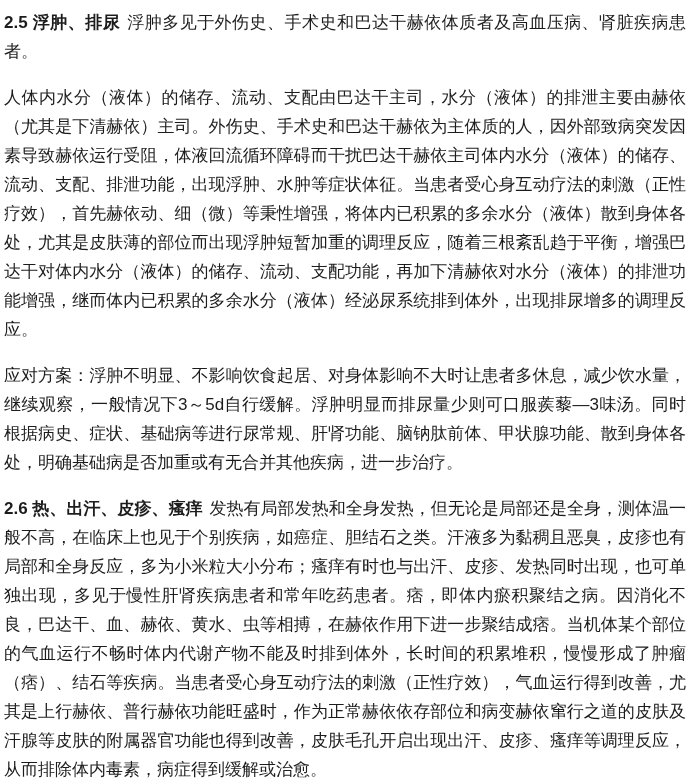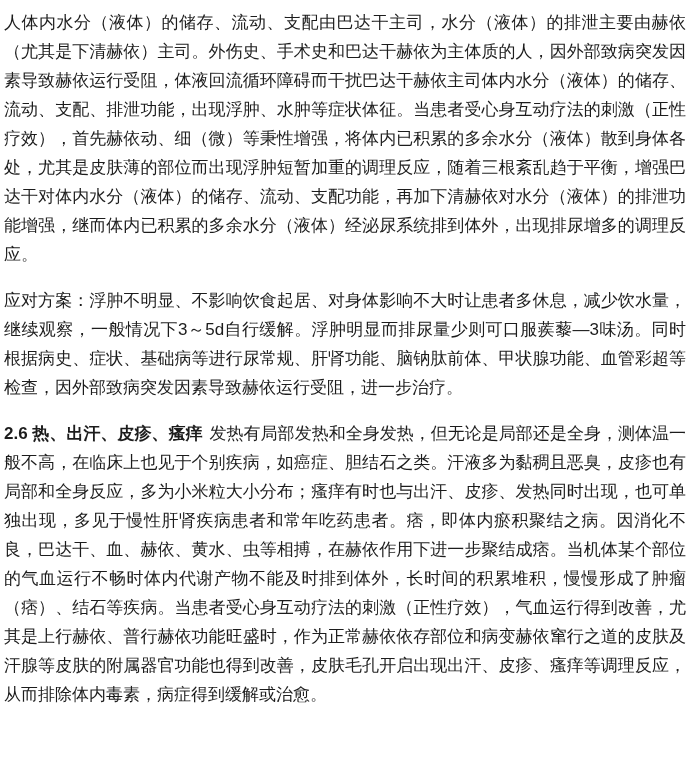--- a/index.html
+++ b/index.html
@@ -37,26 +37,29 @@
   .para b.sec-heading:empty {
     display: none;
     margin: 0;
   }
 </style>
 </head>
 <body>
 
 <div class="page">
 
+  <p class="para">
+    <b class="sec-heading">2.5 浮肿、排尿</b><span>浮肿多见于外伤史、手术史和巴达干赫依体质者及高血压病、肾脏疾病患者。</span>
+  </p>
 
   <p class="para">
     <span>人体内水分（液体）的储存、流动、支配由巴达干主司，水分（液体）的排泄主要由赫依（尤其是下清赫依）主司。外伤史、手术史和巴达干赫依为主体质的人，因外部致病突发因素导致赫依运行受阻，体液回流循环障碍而干扰巴达干赫依主司体内水分（液体）的储存、流动、支配、排泄功能，出现浮肿、水肿等症状体征。当患者受心身互动疗法的刺激（正性疗效），首先赫依动、细（微）等秉性增强，将体内已积累的多余水分（液体）散到身体各处，尤其是皮肤薄的部位而出现浮肿短暂加重的调理反应，随着三根紊乱趋于平衡，增强巴达干对体内水分（液体）的储存、流动、支配功能，再加下清赫依对水分（液体）的排泄功能增强，继而体内已积累的多余水分（液体）经泌尿系统排到体外，出现排尿增多的调理反应。</span>
   </p>
 
   <p class="para">
-    <span>应对方案：浮肿不明显、不影响饮食起居、对身体影响不大时让患者多休息，减少饮水量，继续观察，一般情况下3～5d自行缓解。浮肿明显而排尿量少则可口服蒺藜—3味汤。同时根据病史、症状、基础病等进行尿常规、肝肾功能、脑钠肽前体、甲状腺功能、血管彩超等检查，因外部致病突发因素导致赫依运行受阻，进一步治疗。</span>
+    <span>应对方案：浮肿不明显、不影响饮食起居、对身体影响不大时让患者多休息，减少饮水量，继续观察，一般情况下3～5d自行缓解。浮肿明显而排尿量少则可口服蒺藜—3味汤。同时根据病史、症状、基础病等进行尿常规、肝肾功能、脑钠肽前体、甲状腺功能、散到身体各处，明确基础病是否加重或有无合并其他疾病，进一步治疗。</span>
   </p>
 
   <p class="para">
     <b class="sec-heading">2.6 热、出汗、皮疹、瘙痒</b><span>发热有局部发热和全身发热，但无论是局部还是全身，测体温一般不高，在临床上也见于个别疾病，如癌症、胆结石之类。汗液多为黏稠且恶臭，皮疹也有局部和全身反应，多为小米粒大小分布；瘙痒有时也与出汗、皮疹、发热同时出现，也可单独出现，多见于慢性肝肾疾病患者和常年吃药患者。痞，即体内瘀积聚结之病。因消化不良，巴达干、血、赫依、黄水、虫等相搏，在赫依作用下进一步聚结成痞。当机体某个部位的气血运行不畅时体内代谢产物不能及时排到体外，长时间的积累堆积，慢慢形成了肿瘤（痞）、结石等疾病。当患者受心身互动疗法的刺激（正性疗效），气血运行得到改善，尤其是上行赫依、普行赫依功能旺盛时，作为正常赫依依存部位和病变赫依窜行之道的皮肤及汗腺等皮肤的附属器官功能也得到改善，皮肤毛孔开启出现出汗、皮疹、瘙痒等调理反应，从而排除体内毒素，病症得到缓解或治愈。</span>
   </p>
 
 </div>
 
 </body></html>

